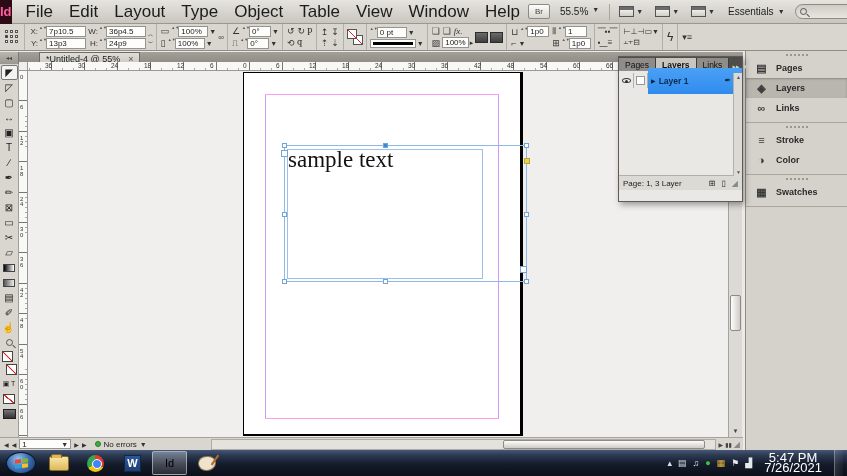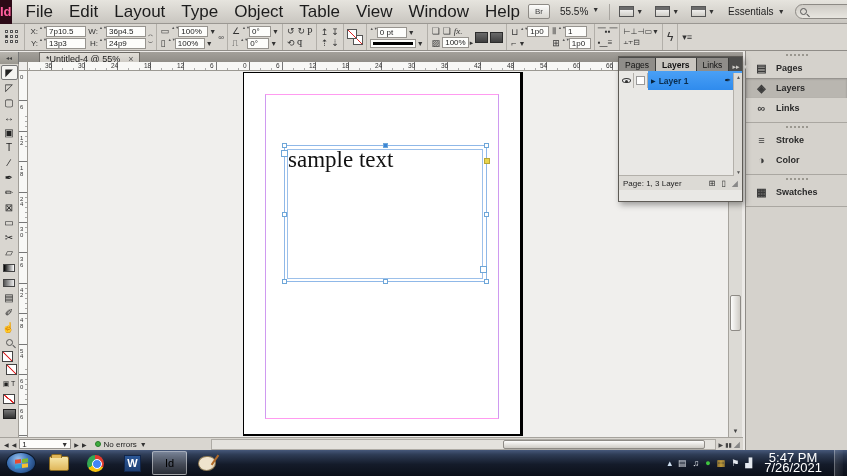--- a/index.html
+++ b/index.html
@@ -96,21 +96,21 @@
                      repeating-linear-gradient(to bottom, transparent 0 4.6px, #aaa 4.6px 5.06px);
     background-size:100% 100%, 3px 100%; background-position:0 0, 6px 0; background-repeat:no-repeat,repeat-y; }
   .vruler .num { position:absolute; left:1px; font-size:6px; color:#333; white-space:pre; line-height:5.5px; }
 
   
   .canvas { position:absolute; left:28px; top:71px; width:700px; height:366px; background:#f0efed; overflow:hidden; }
   .page { position:absolute; left:215px; top:1px; width:280px; height:364px; background:#fff;
     border:1px solid #000; border-right-width:3px; border-bottom-width:2px; }
   .margins { position:absolute; left:21px; top:21px; width:234px; height:325px;
     border-top:1px solid #ff9bf0; border-bottom:1px solid #ff9bf0; border-left:1px solid #cf9af0; border-right:1px solid #cf9af0; }
-  .tframe { position:absolute; left:40px; top:72px; width:203px; height:137px; border:1px solid #8fb8e8; }
+  .tframe { position:absolute; left:40px; top:72px; width:243px; height:137px; border:1px solid #8fb8e8; }
   .tframe .inner { position:absolute; left:2px; top:3px; width:196px; height:130px; border:1px solid #9cc0ea; }
   .sample { position:absolute; left:3px; top:1px; font-family:"Liberation Serif",serif; font-size:23px; color:#111; white-space:nowrap; }
   .hdl { position:absolute; width:5px; height:5px; background:#fff; border:1px solid #6ea6d8; }
   .hdl.solid { background:#3a86d8; }
   .hdl.port { width:7px; height:7px; }
   .hdl.yellow { width:6px; height:6px; background:#e8d44d; border-color:#b7a636; }
 
   
   .vscroll { position:absolute; left:728px; top:71px; width:14px; height:366px; background:#dcdad5; border-left:1px solid #a6a39d; }
   .vscroll .arr { position:absolute; left:0; width:13px; height:12px; text-align:center; font-size:6px; color:#444; line-height:12px; }
@@ -122,21 +122,21 @@
   .ltab { padding:1px 6px; font-size:8.5px; color:#111; background:#8f8d89; border-right:1px solid #3c3c3a; height:13px; line-height:12px; }
   .ltab.active { background:#c9c6c0; font-weight:bold; }
   .ltabicons { margin-left:auto; color:#cfcdc8; font-size:7px; padding:0 3px; display:flex; gap:4px; }
   .lbody { position:relative; height:103px; background:#e9e8e5; border-bottom:1px solid #b3b0aa; }
   .lrow { display:flex; align-items:center; height:15px; margin-top:2px; }
   .eyecell { width:15px; height:15px; border-right:1px solid #b3b0aa; display:flex; align-items:center; justify-content:center; }
   .eye { width:9px; height:5px; border:1px solid #333; border-radius:50%; position:relative; background:#eee; }
   .eye::after { content:""; position:absolute; left:2.5px; top:0.5px; width:3px; height:3px; background:#333; border-radius:50%; }
   .boxcell { width:14px; height:15px; border-right:1px solid #b3b0aa; display:flex; align-items:center; justify-content:center; }
   .boxcell i { width:9px; height:9px; background:#fff; border:1px solid #999; }
-  .lsel { flex:1; height:19px; background:linear-gradient(#4aa0f5,#2f8bed); display:flex; align-items:center; color:#06243f; font-size:8.5px; padding:0 3px; gap:3px; }
+  .lsel { flex:1; height:26px; background:linear-gradient(#4aa0f5,#2f8bed); display:flex; align-items:center; color:#06243f; font-size:8.5px; padding:0 3px; gap:3px; }
   .lsel .exp { font-size:6px; }
   .lsel .name { font-weight:bold; color:#0b2d4d; }
   .lsel .right { margin-left:auto; display:flex; gap:3px; font-size:8px; color:#123; }
   .lscroll { position:absolute; right:0; top:0; width:9px; height:103px; background:#dcdad5; border-left:1px solid #b3b0aa; font-size:5px; color:#555; text-align:center; }
   .lscroll .up { position:absolute; top:1px; left:2px; }
   .lscroll .dn { position:absolute; bottom:1px; left:2px; }
   .lfoot { height:14px; display:flex; align-items:center; font-size:8px; color:#222; padding:0 4px; gap:6px; background:#dcdad5; }
   .lfoot .fic { margin-left:auto; }
   .lfoot .fic2 { margin-left:0; }
   .grip { color:#888; font-size:8px; }

